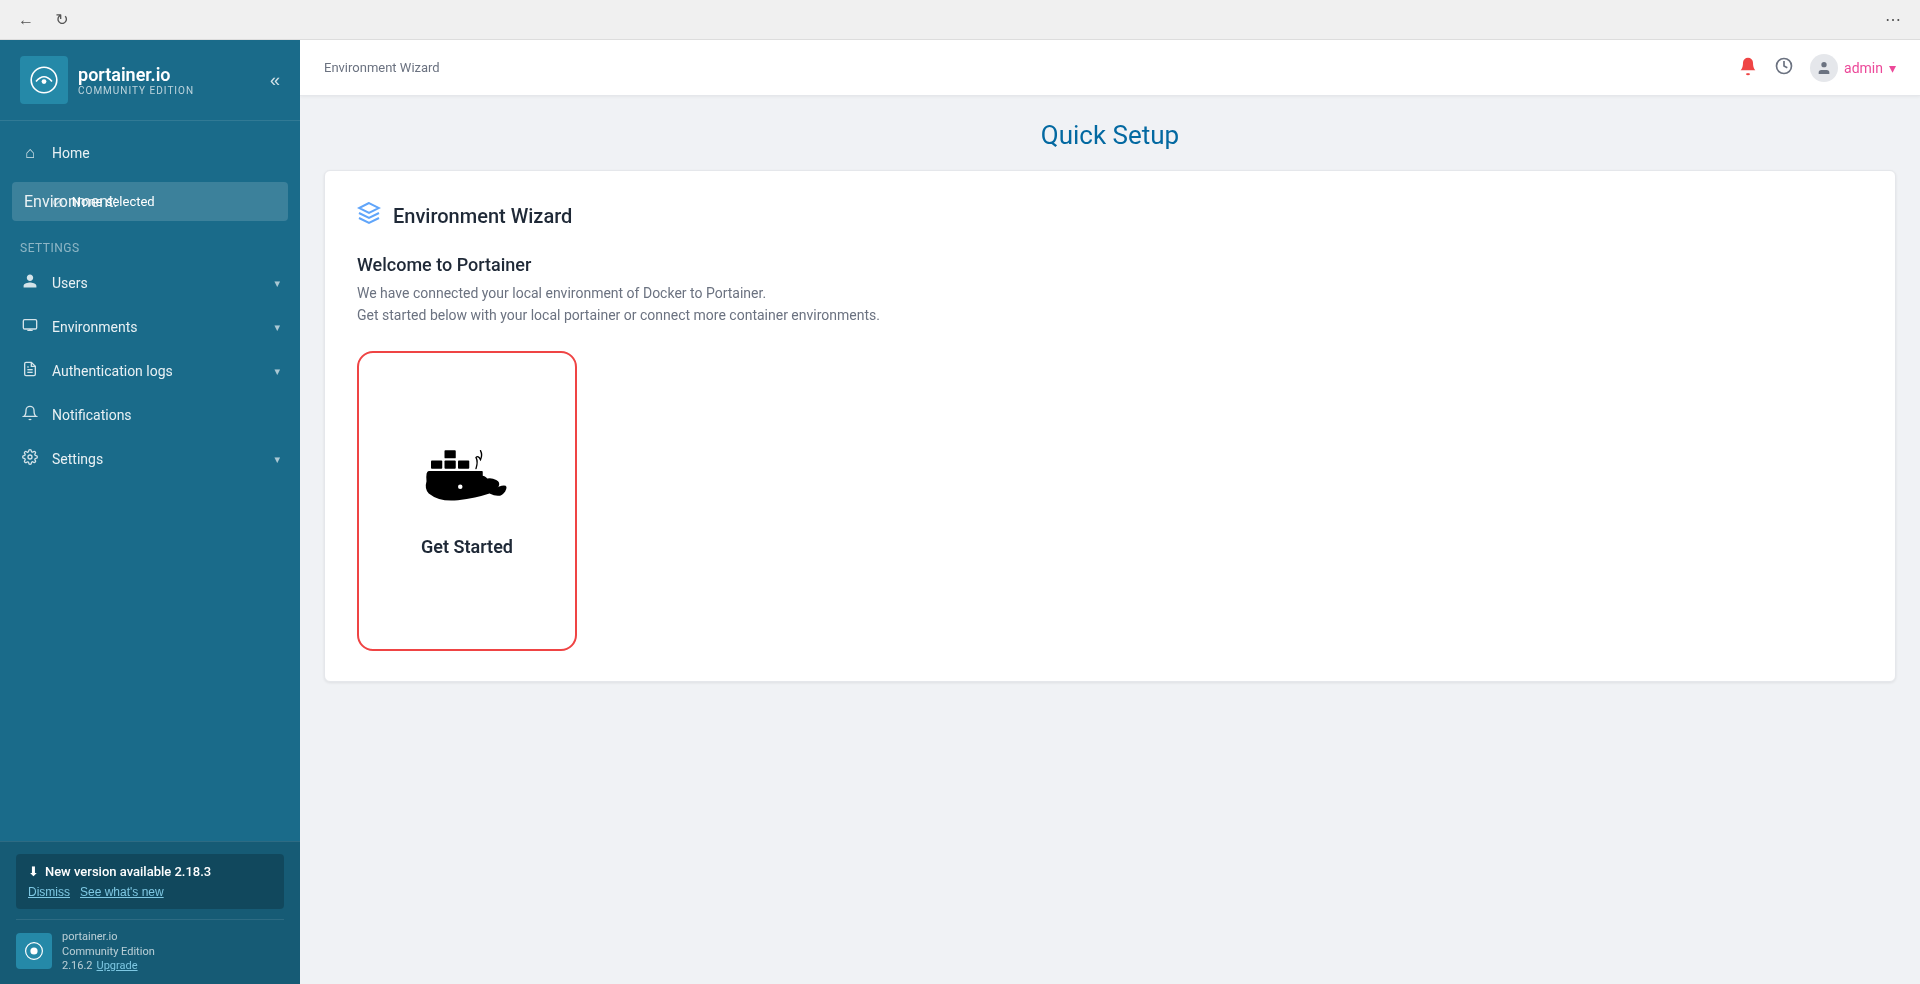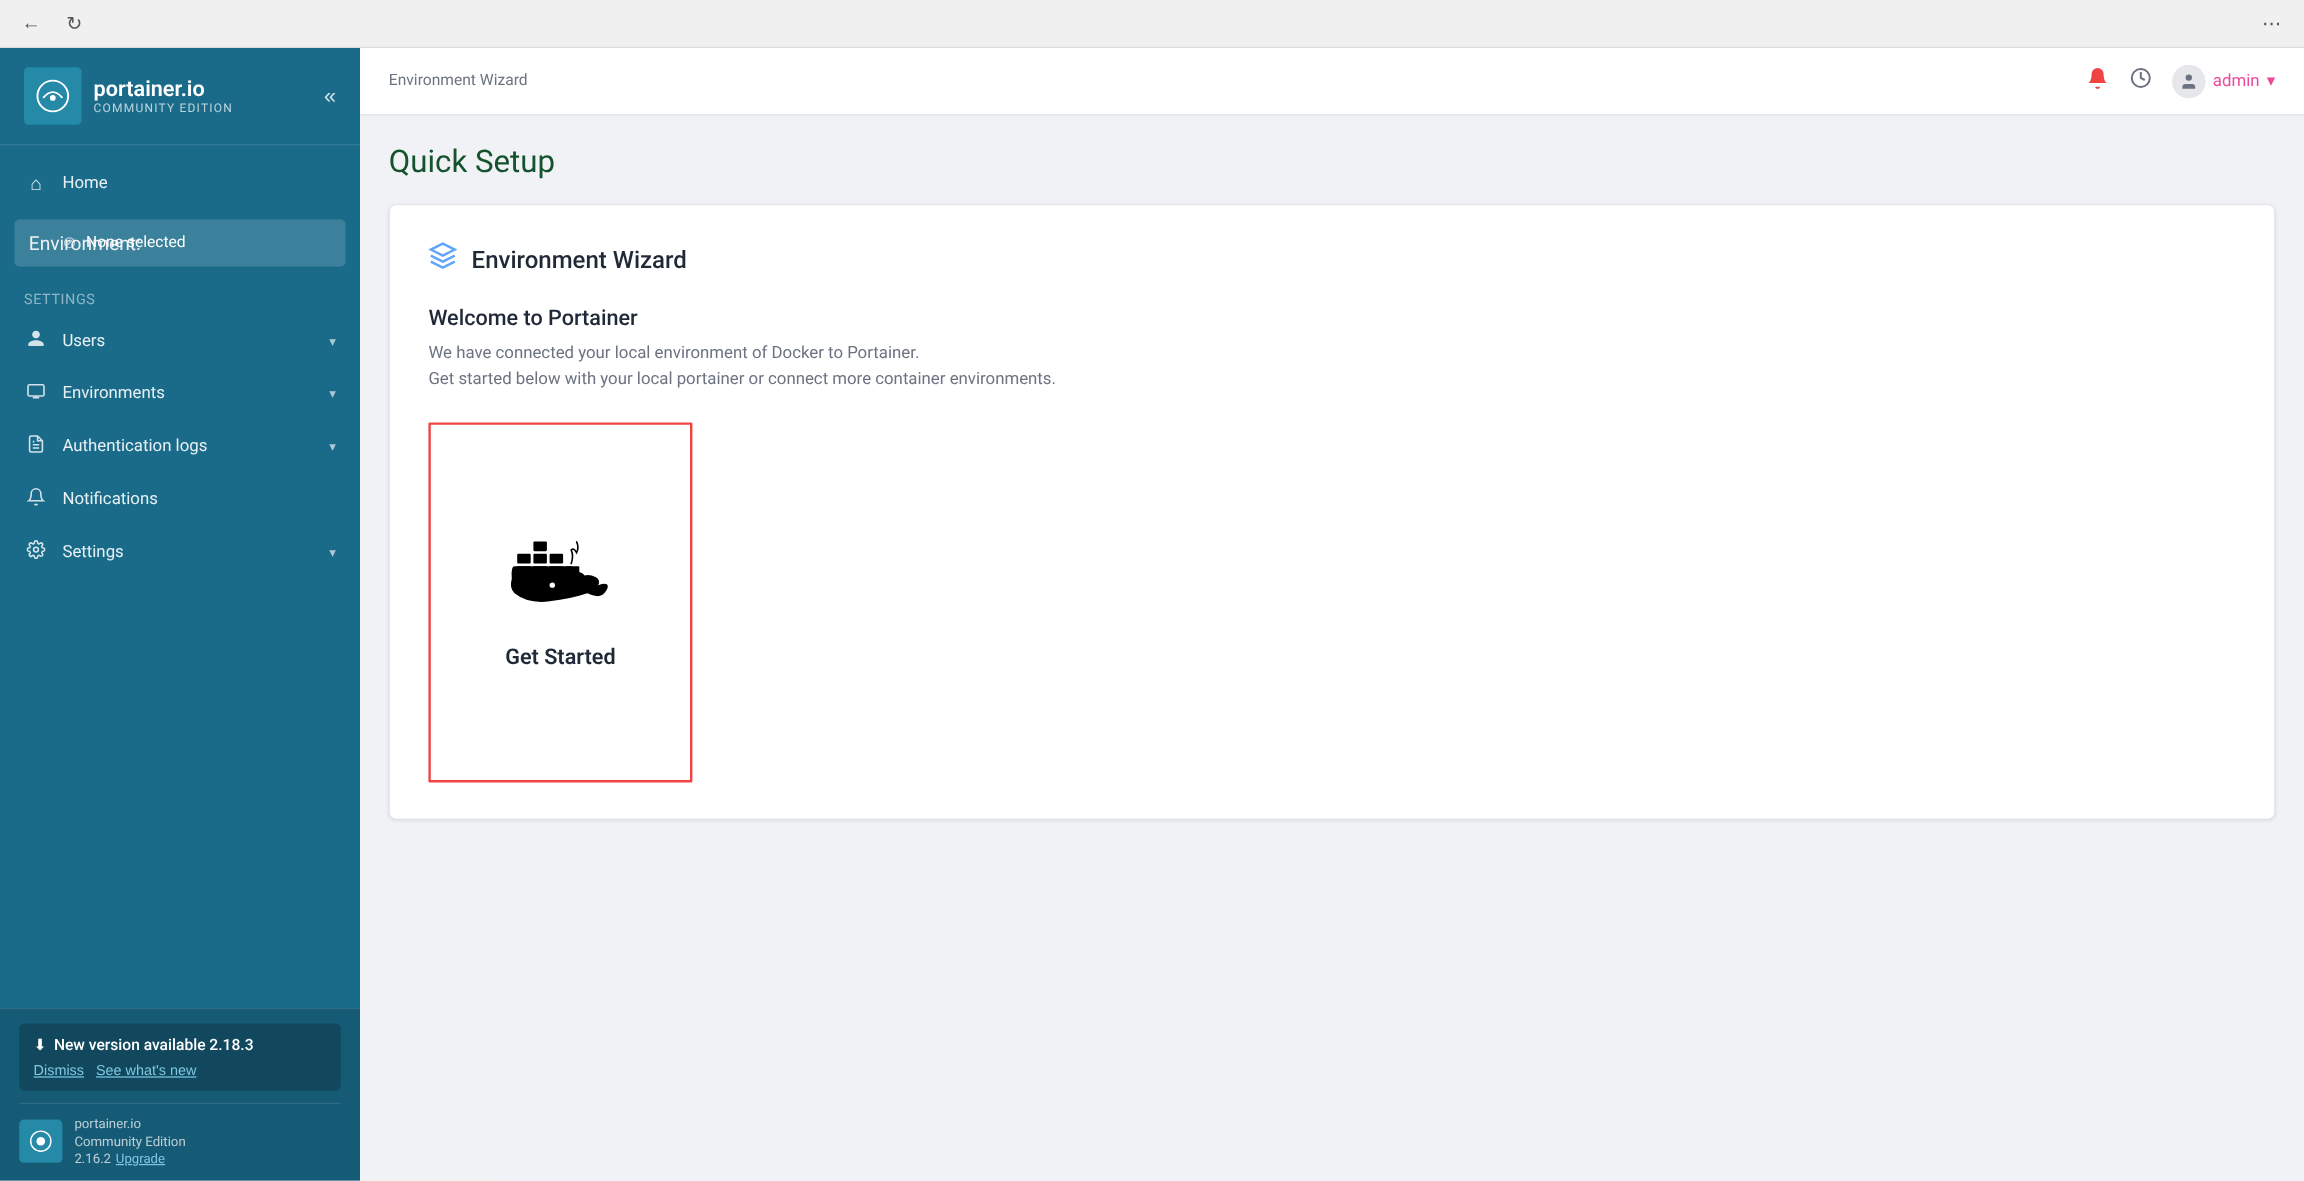--- a/index.html
+++ b/index.html
@@ -93,38 +93,38 @@
     }
     .breadcrumb { font-size: 13px; color: #6b7280; }
     .top-bar-right { display: flex; align-items: center; gap: 16px; }
     .top-bar-icon { font-size: 18px; color: #6b7280; cursor: pointer; position: relative; }
     .top-bar-icon.bell { color: #ef4444; }
     .user-area { display: flex; align-items: center; gap: 6px; cursor: pointer; color: #ec4899; font-size: 14px; }
     .user-avatar { width: 28px; height: 28px; background: #e5e7eb; border-radius: 50%; display: flex; align-items: center; justify-content: center; }
 
     .page-content { flex: 1; overflow-y: auto; padding: 24px; }
 
-    .page-title { font-size: 26px; font-weight: 400; color: #14532d; margin-bottom: 20px; }
+    .page-title { font-size: 26px; font-weight: 400; color: #0369a1; margin-bottom: 20px; text-align: center; }
 
     .wizard-card {
       background: white; border-radius: 6px; padding: 30px 32px;
       box-shadow: 0 1px 3px rgba(0,0,0,0.08); border: 1px solid #e5e7eb;
     }
     .wizard-header { display: flex; align-items: center; gap: 12px; margin-bottom: 24px; }
     .wizard-header-icon { font-size: 22px; color: #60a5fa; }
     .wizard-header-title { font-size: 20px; font-weight: 500; color: #1f2937; }
 
     .welcome-title { font-size: 18px; font-weight: 500; color: #1f2937; margin-bottom: 10px; }
     .welcome-desc { font-size: 14px; color: #6b7280; margin-bottom: 6px; }
     .welcome-sub { font-size: 14px; color: #6b7280; margin-bottom: 28px; }
 
     .wizard-options { display: flex; gap: 16px; }
 
     .wizard-option {
-      width: 220px; min-height: 300px; border: 2px solid #e5e7eb; border-radius: 1px;
+      width: 220px; min-height: 300px; border: 2px solid #e5e7eb; border-radius: 16px;
       display: flex; flex-direction: column; align-items: center; justify-content: center;
       padding: 24px 20px; cursor: pointer; background: white; transition: border-color 0.15s;
       text-align: center; gap: 20px;
     }
     .wizard-option.selected { border-color: #ef4444; border-width: 2px; }
     .wizard-option-title { font-size: 18px; font-weight: 600; color: #1f2937; }
     .wizard-option-desc { font-size: 13px; color: #6b7280; line-height: 1.5; }
     .plug-icon { font-size: 60px; }
 
     

